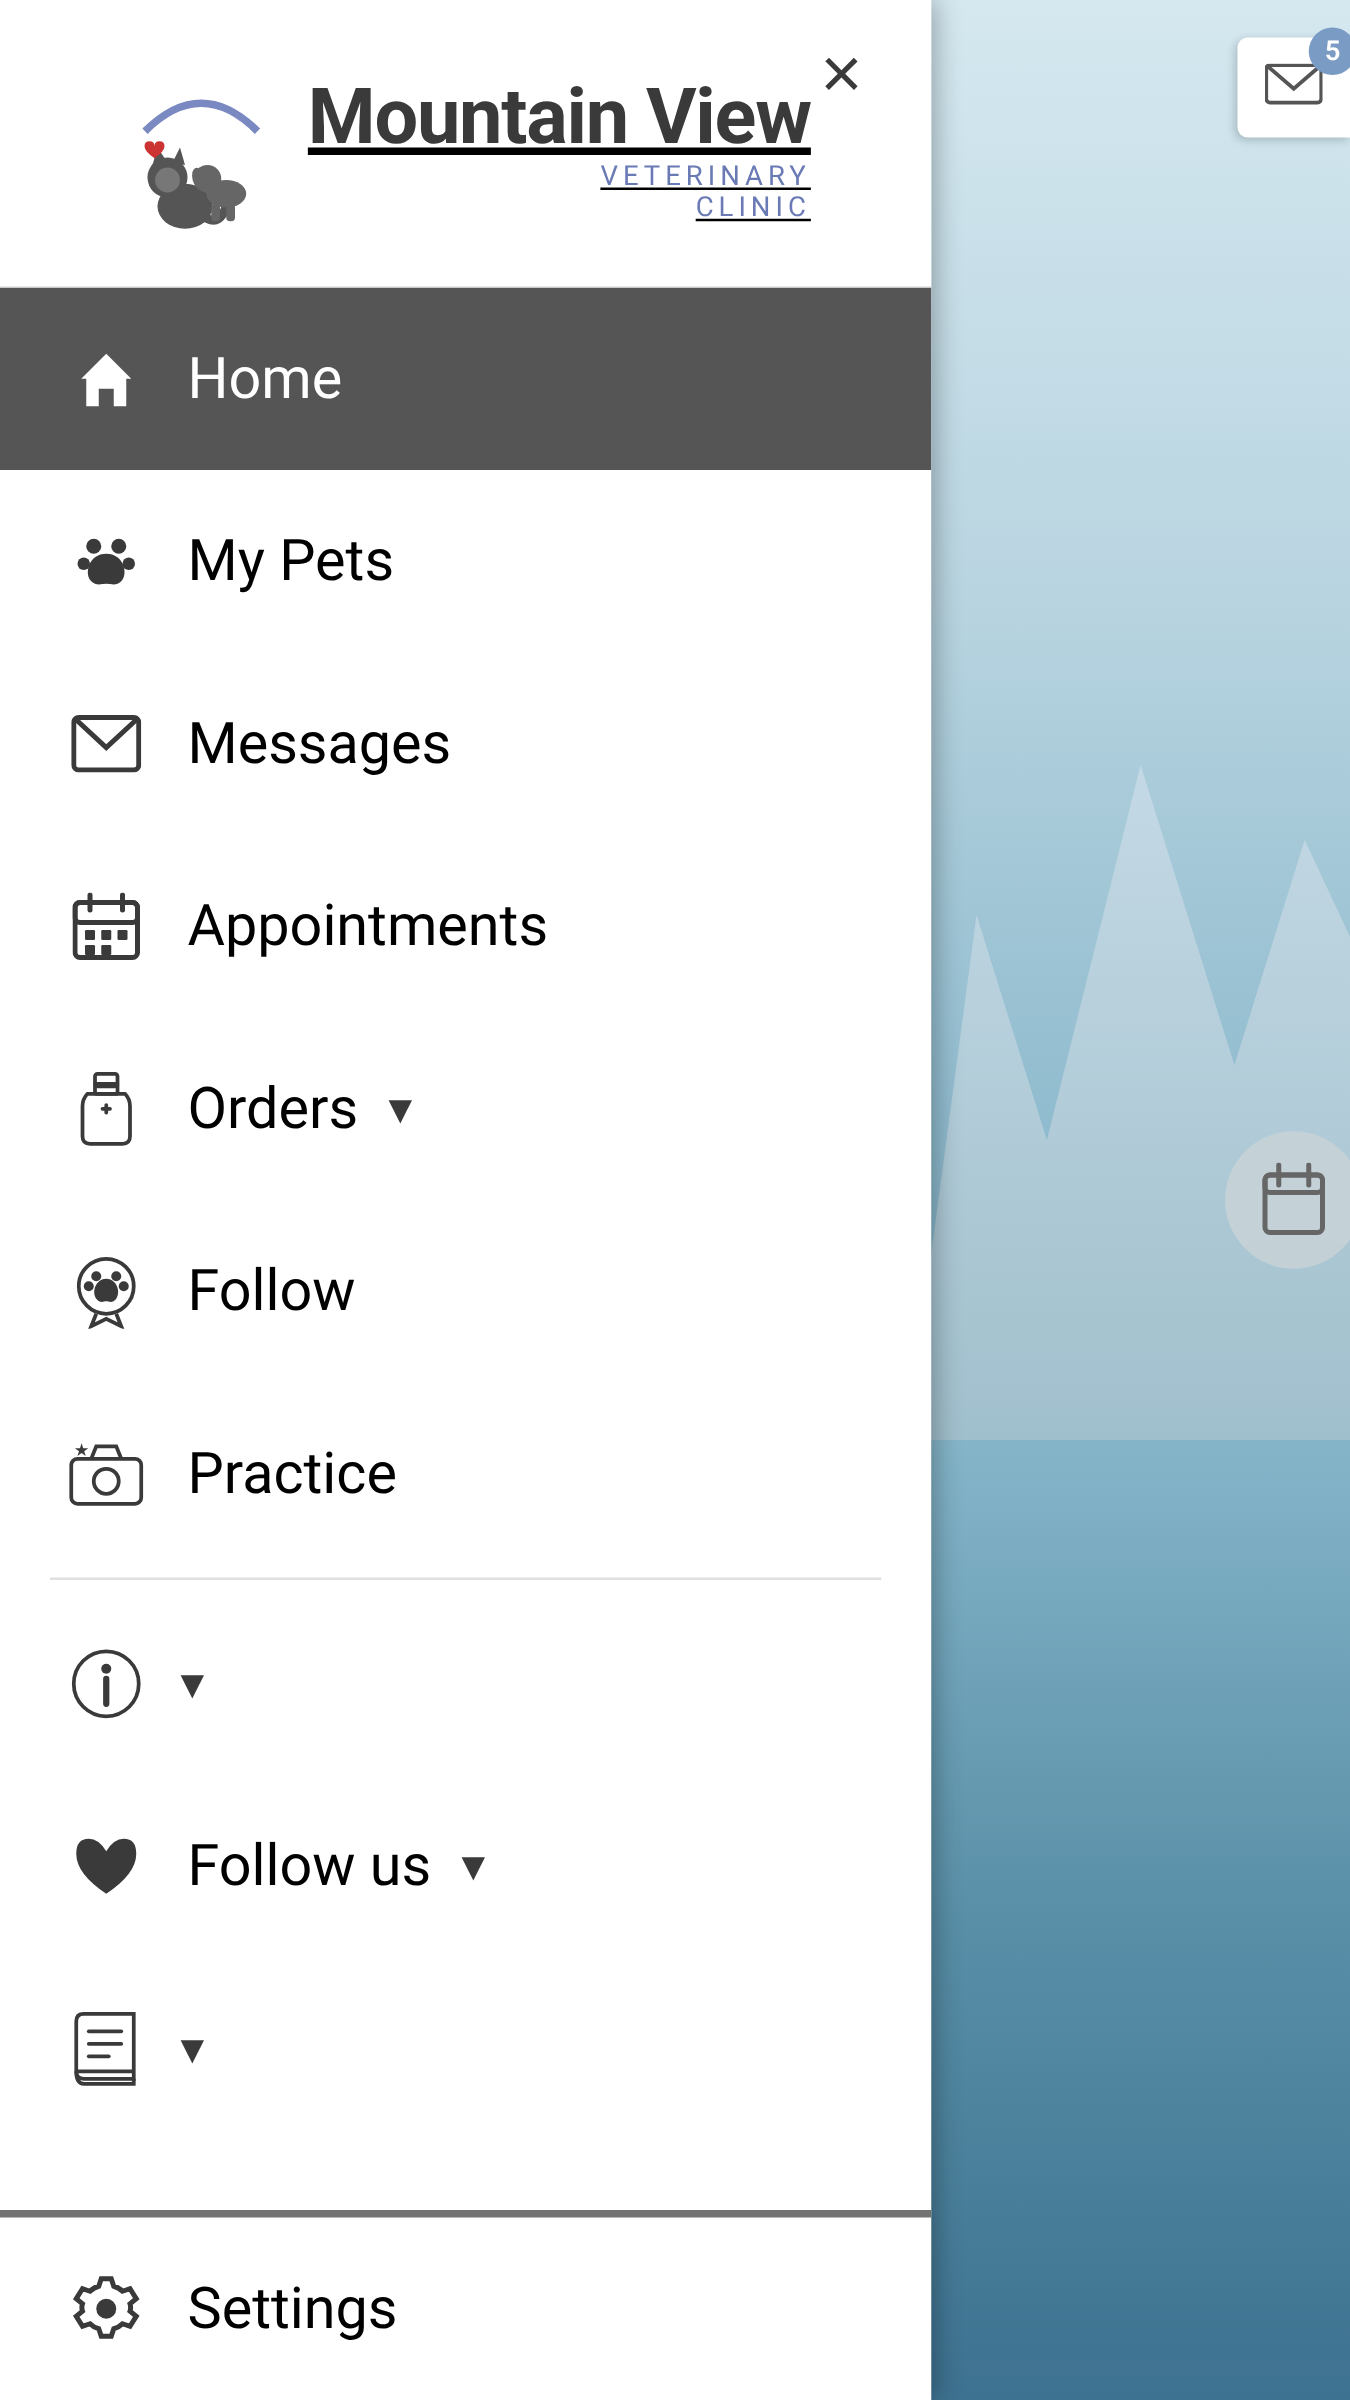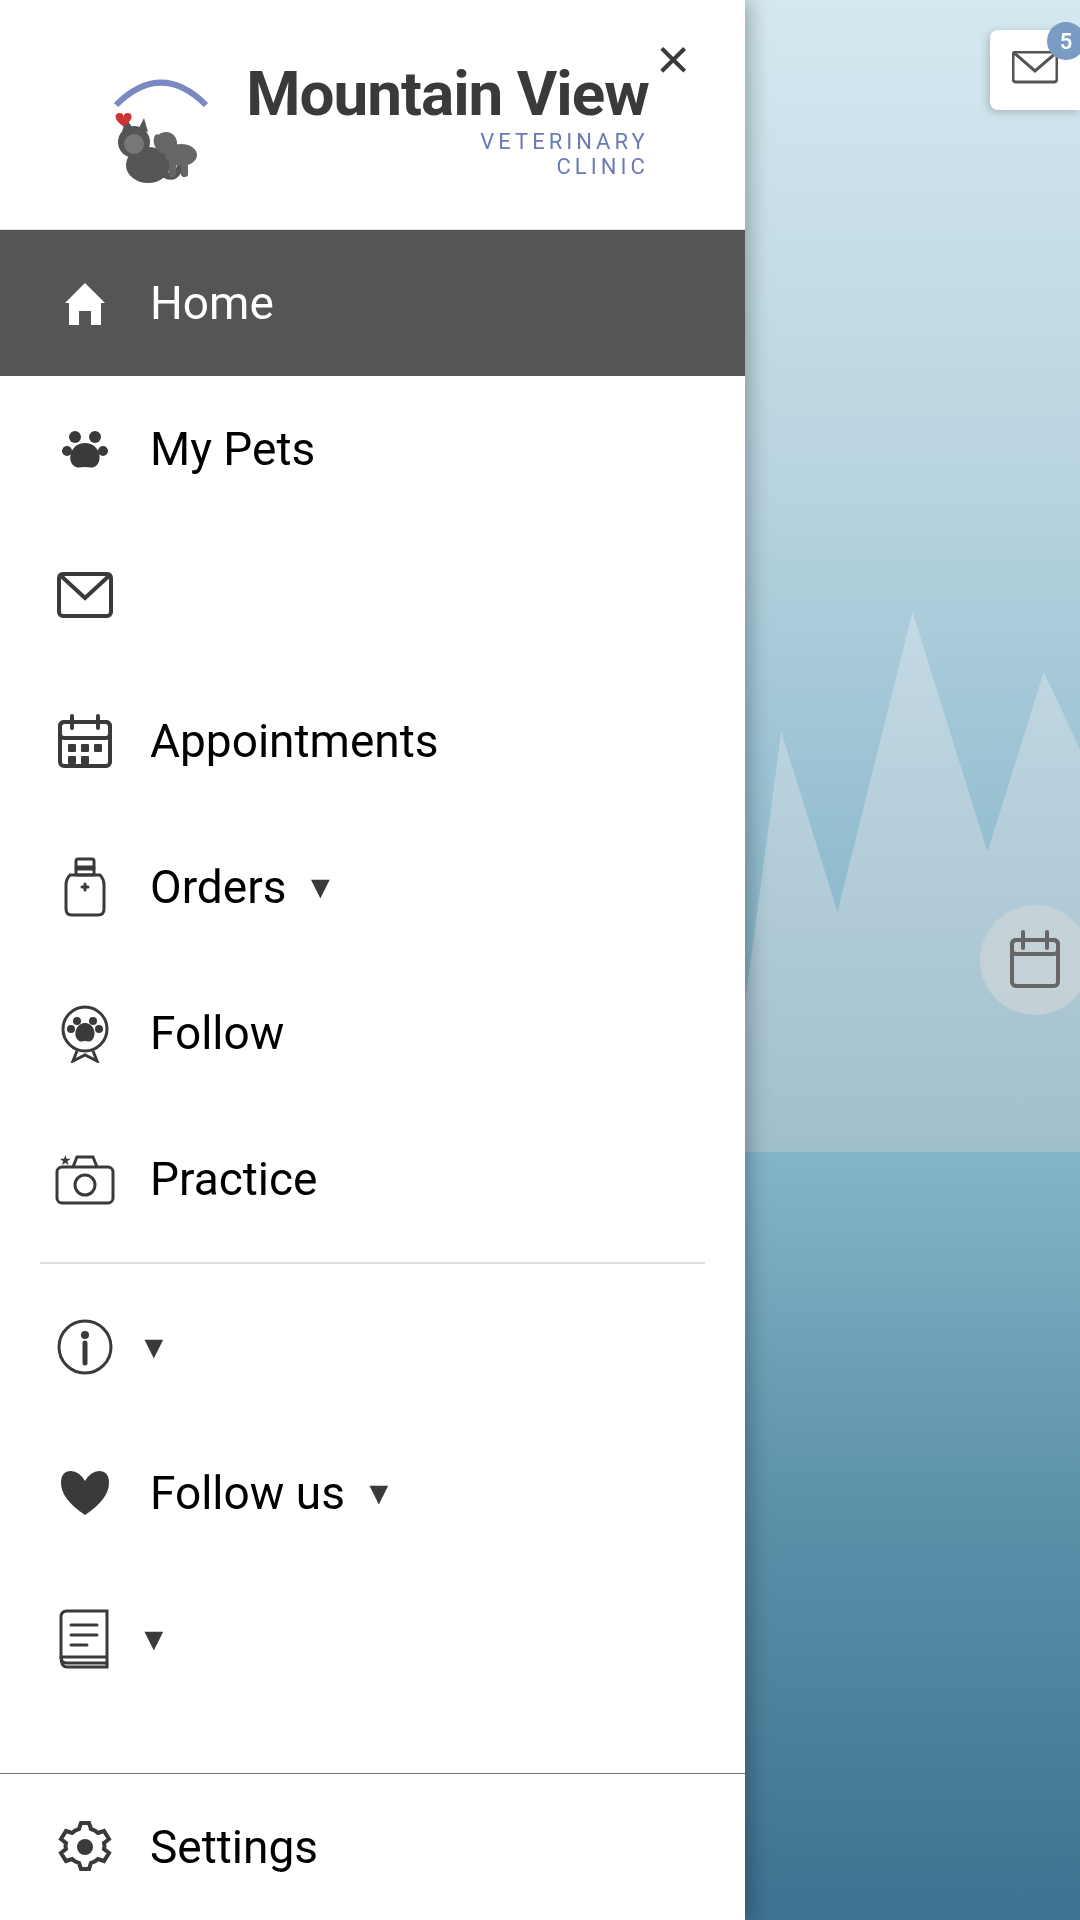--- a/index.html
+++ b/index.html
@@ -43,20 +43,21 @@
       justify-content: center;
       background: #ffffff;
       border-bottom: 1px solid #e0e0e0;
       min-height: 230px;
     }
 
     .logo-content {
       display: flex;
       align-items: center;
       gap: 20px;
+      text-decoration: underline;
     }
 
     
     .logo-icon {
       width: 130px;
       height: 130px;
     }
 
     .logo-text {
       display: flex;
@@ -136,21 +137,21 @@
     }
 
     .nav-divider {
       height: 2px;
       background: #e0e0e0;
       margin: 10px 40px;
     }
 
     
     .settings-bar {
-      border-top: 1px solid #737373;
+      border-top: 6px solid #737373;
       padding: 38px 50px;
       display: flex;
       align-items: center;
       cursor: pointer;
       text-align: center;
     }
 
     
     .close-btn {
       position: absolute;
@@ -339,20 +340,21 @@
       <span class="nav-label">My Pets</span>
     </div>
 
     <div class="nav-item">
       <span class="nav-icon">
         <svg width="56" height="46" viewBox="0 0 56 46" fill="none" xmlns="http://www.w3.org/2000/svg">
           <rect x="2" y="2" width="52" height="42" rx="4" stroke="#3a3a3a" stroke-width="4" fill="none"></rect>
           <polyline points="2,2 28,26 54,2" stroke="#3a3a3a" stroke-width="4" fill="none"></polyline>
         </svg>
       </span>
+      <span class="nav-label">Messages</span>
     </div>
 
     <div class="nav-item">
       <span class="nav-icon">
         <svg width="54" height="54" viewBox="0 0 54 54" fill="none" xmlns="http://www.w3.org/2000/svg">
           <rect x="2" y="8" width="50" height="44" rx="4" stroke="#3a3a3a" stroke-width="4" fill="none"></rect>
           <rect x="2" y="8" width="50" height="16" rx="4" stroke="#3a3a3a" stroke-width="4" fill="none"></rect>
           <line x1="14" y1="2" x2="14" y2="14" stroke="#3a3a3a" stroke-width="4" stroke-linecap="round"></line>
           <line x1="40" y1="2" x2="40" y2="14" stroke="#3a3a3a" stroke-width="4" stroke-linecap="round"></line>
           <rect x="10" y="30" width="8" height="8" rx="1" fill="#3a3a3a"></rect>

